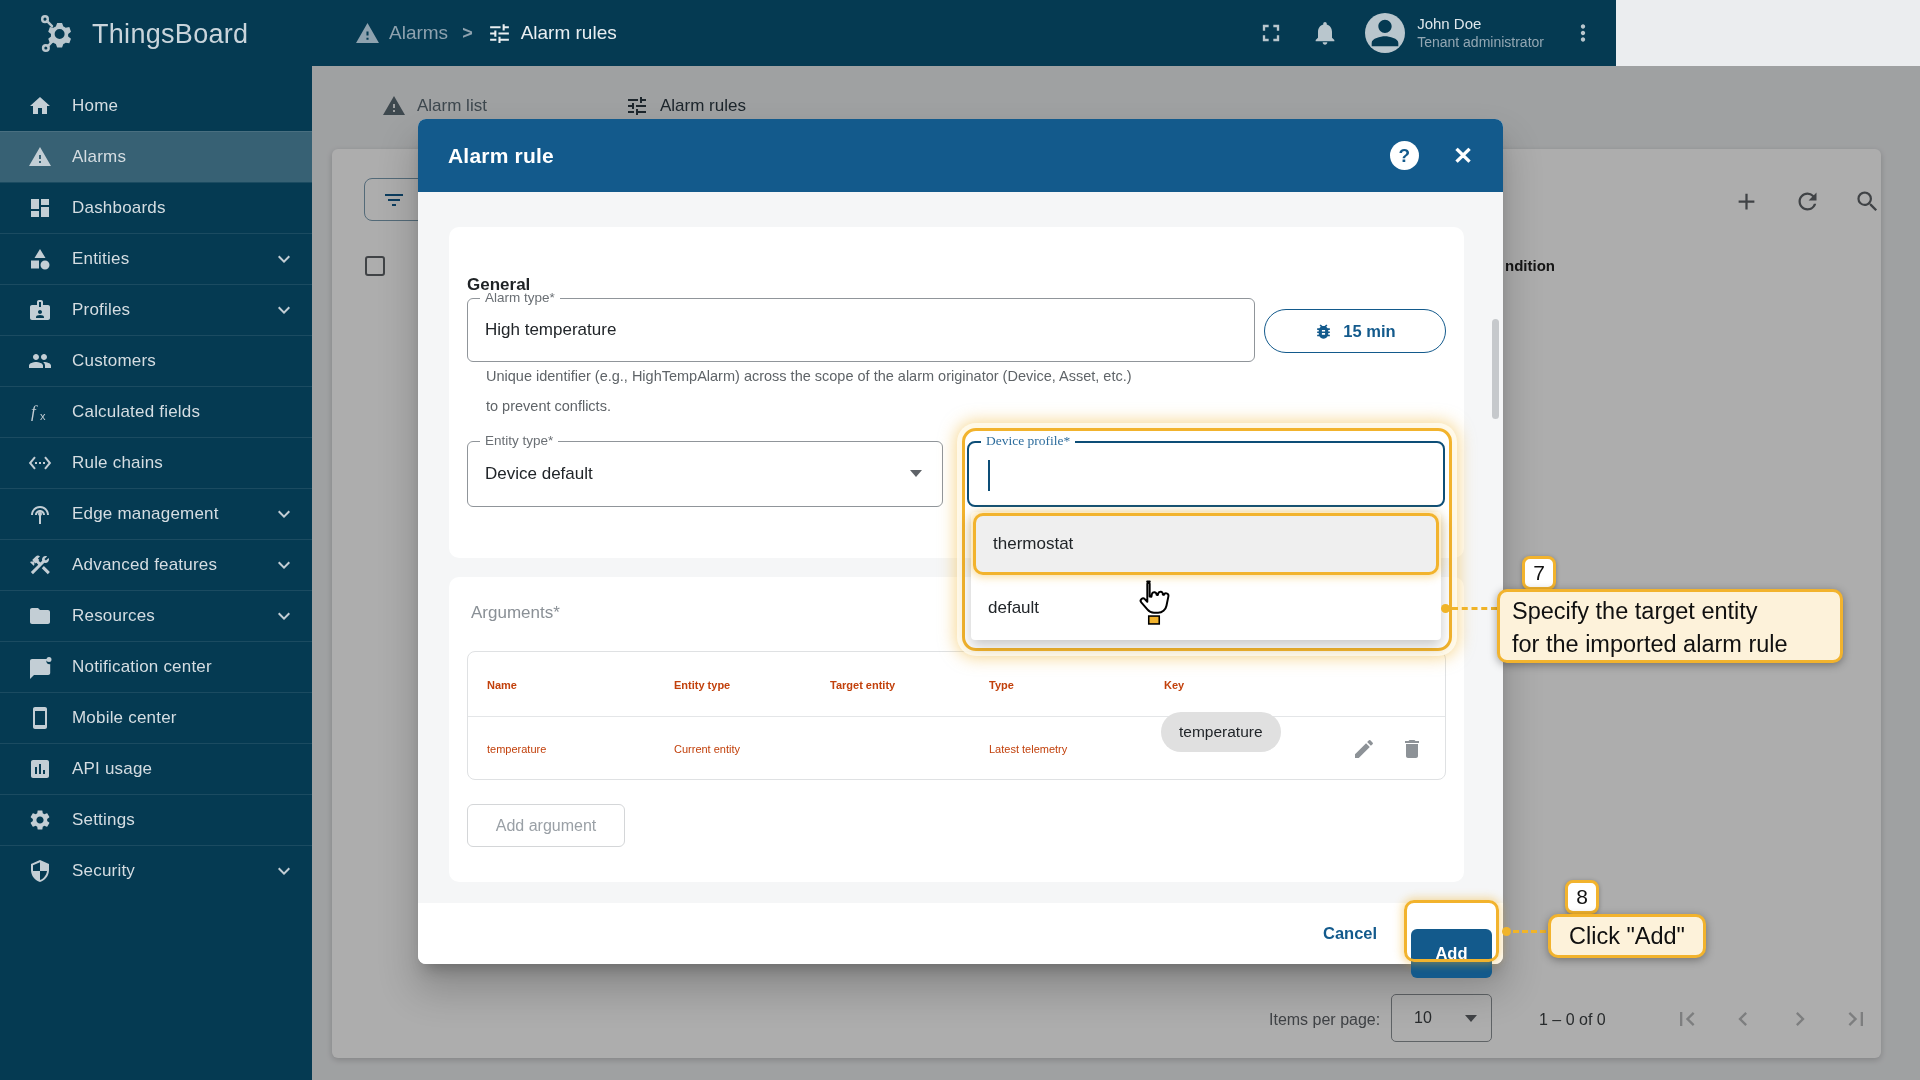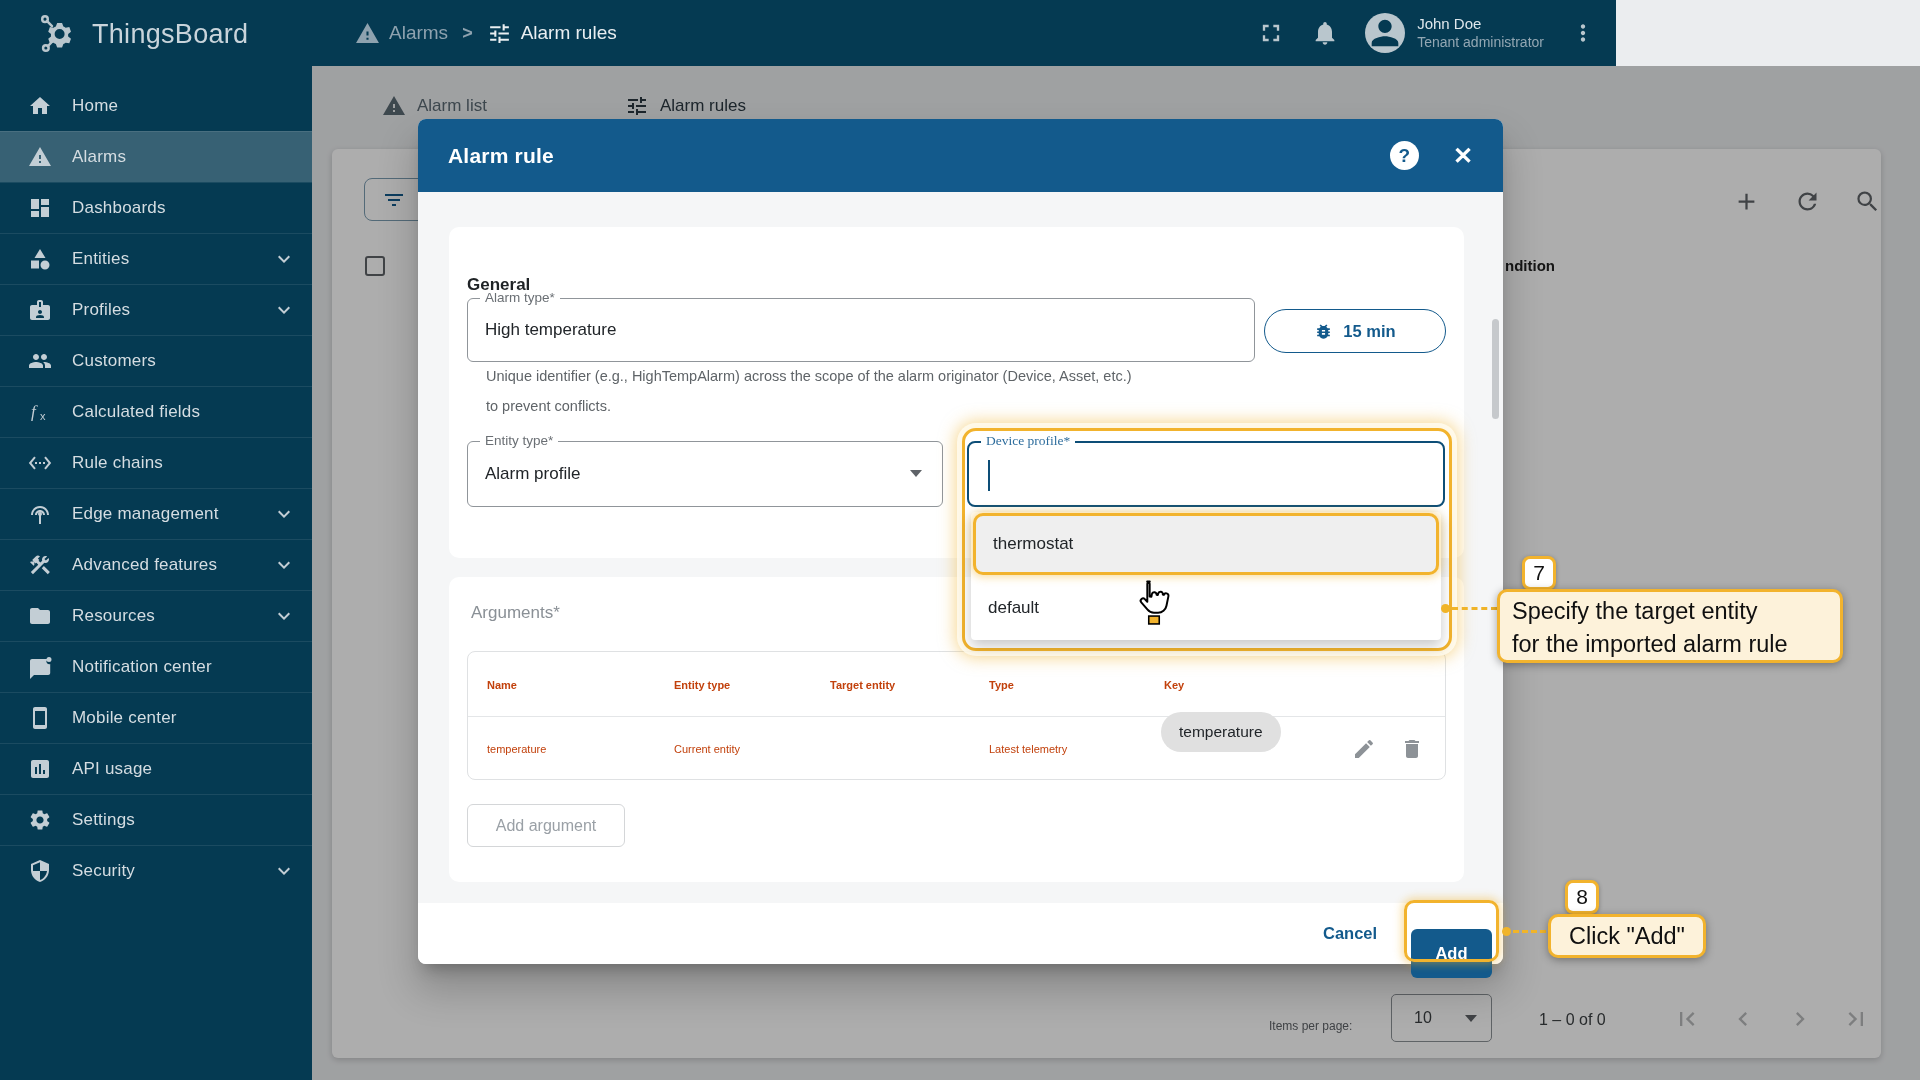--- a/index.html
+++ b/index.html
@@ -48,21 +48,21 @@
   #tab-alarm-rules{left:313px;color:#2b3942;}
   #bg-card{position:absolute;left:20px;top:83px;width:1549px;height:909px;background:#fff;border-radius:6px;
     box-shadow:0 2px 6px rgba(0,0,0,0.18);}
   #filter-chip{position:absolute;left:32px;top:29px;width:70px;height:43px;border:1.5px solid #7b9cb2;
     border-radius:8px;display:flex;align-items:center;padding-left:17px;color:#135a8c;cursor:pointer;}
   #filter-chip .cicon{width:24px;height:24px;}
   .tool-ic{position:absolute;top:39px;width:27px;height:27px;color:#5f6368;cursor:pointer;}
   #bg-checkbox{position:absolute;left:33px;top:107px;width:20px;height:20px;border:2px solid #5f6368;border-radius:3px;cursor:pointer;}
   #col-partial{position:absolute;left:1173px;top:108px;font-size:15px;font-weight:700;color:#212121;}
   #pagination{position:absolute;left:0;bottom:6px;width:100%;height:60px;color:#5f6368;}
-  #ipp-label{position:absolute;left:937px;top:27px;font-size:12px;}
+  #ipp-label{position:absolute;left:937px;top:19px;font-size:16px;}
   #ipp-select{position:absolute;left:1059px;top:2px;width:101px;height:48px;border:1px solid #8d9297;border-radius:5px;
     display:flex;align-items:center;justify-content:space-between;padding:0 14px 0 22px;font-size:16px;color:#3c4043;cursor:pointer;}
   #ipp-caret{width:0;height:0;border-left:6px solid transparent;border-right:6px solid transparent;border-top:7px solid #5f6368;}
   #range{position:absolute;left:1207px;top:19px;font-size:16px;color:#3c4043;}
   .pg-ic{position:absolute;top:13px;width:28px;height:28px;color:#b8babc;}
   #dim{position:absolute;left:0;top:0;width:1608px;height:1014px;background:rgba(0,0,0,0.32);z-index:5;}
 
   
   #dialog{position:absolute;left:418px;top:119px;width:1085px;height:845px;border-radius:8px;z-index:10;
     background:#f5f6f7;box-shadow:0 11px 15px -7px rgba(0,0,0,.25),0 24px 38px 3px rgba(0,0,0,.2);}
@@ -461,21 +461,21 @@
             <svg viewBox="0 0 24 24" fill="currentColor">
               <path d="M20 8h-2.81a5.985 5.985 0 0 0-1.82-1.96L17 4.41 15.59 3l-2.17 2.17C12.96 5.06 12.49 5 12 5c-.49 0-.96.06-1.41.17L8.41 3 7 4.41l1.62 1.63C7.88 6.55 7.26 7.22 6.81 8H4v2h2.09c-.05.33-.09.66-.09 1v1H4v2h2v1c0 .34.04.67.09 1H4v2h2.81c1.04 1.79 2.97 3 5.19 3s4.15-1.21 5.19-3H20v-2h-2.09c.05-.33.09-.66.09-1v-1h2v-2h-2v-1c0-.34-.04-.67-.09-1H20V8zm-6 8h-4v-2h4v2zm0-4h-4v-2h4v2z"></path>
             </svg>
           </span>
         <span>15 min</span>
       </div>
       <span class="helper" id="helper1">Unique identifier (e.g., HighTempAlarm) across the scope of the alarm originator (Device, Asset, etc.)</span>
       <span class="helper" id="helper2">to prevent conflicts.</span>
       <div class="field" id="fld-entity-type">
         <span class="field-label">Entity type*</span>
-        <span class="field-value">Alarm profile</span>
+        <span class="field-value">Device default</span>
         <span id="entity-caret"></span>
       </div>
     </div>
 
     <div class="dlg-card" id="card-args">
       <span id="args-heading">Arguments*</span>
       <div id="arg-table">
         <div id="arg-head">
             <span class="tcell hdr" style="left: 19px; top: 33px;">Name</span>
             <span class="tcell hdr" style="left: 206px; top: 33px;">Entity type</span>

